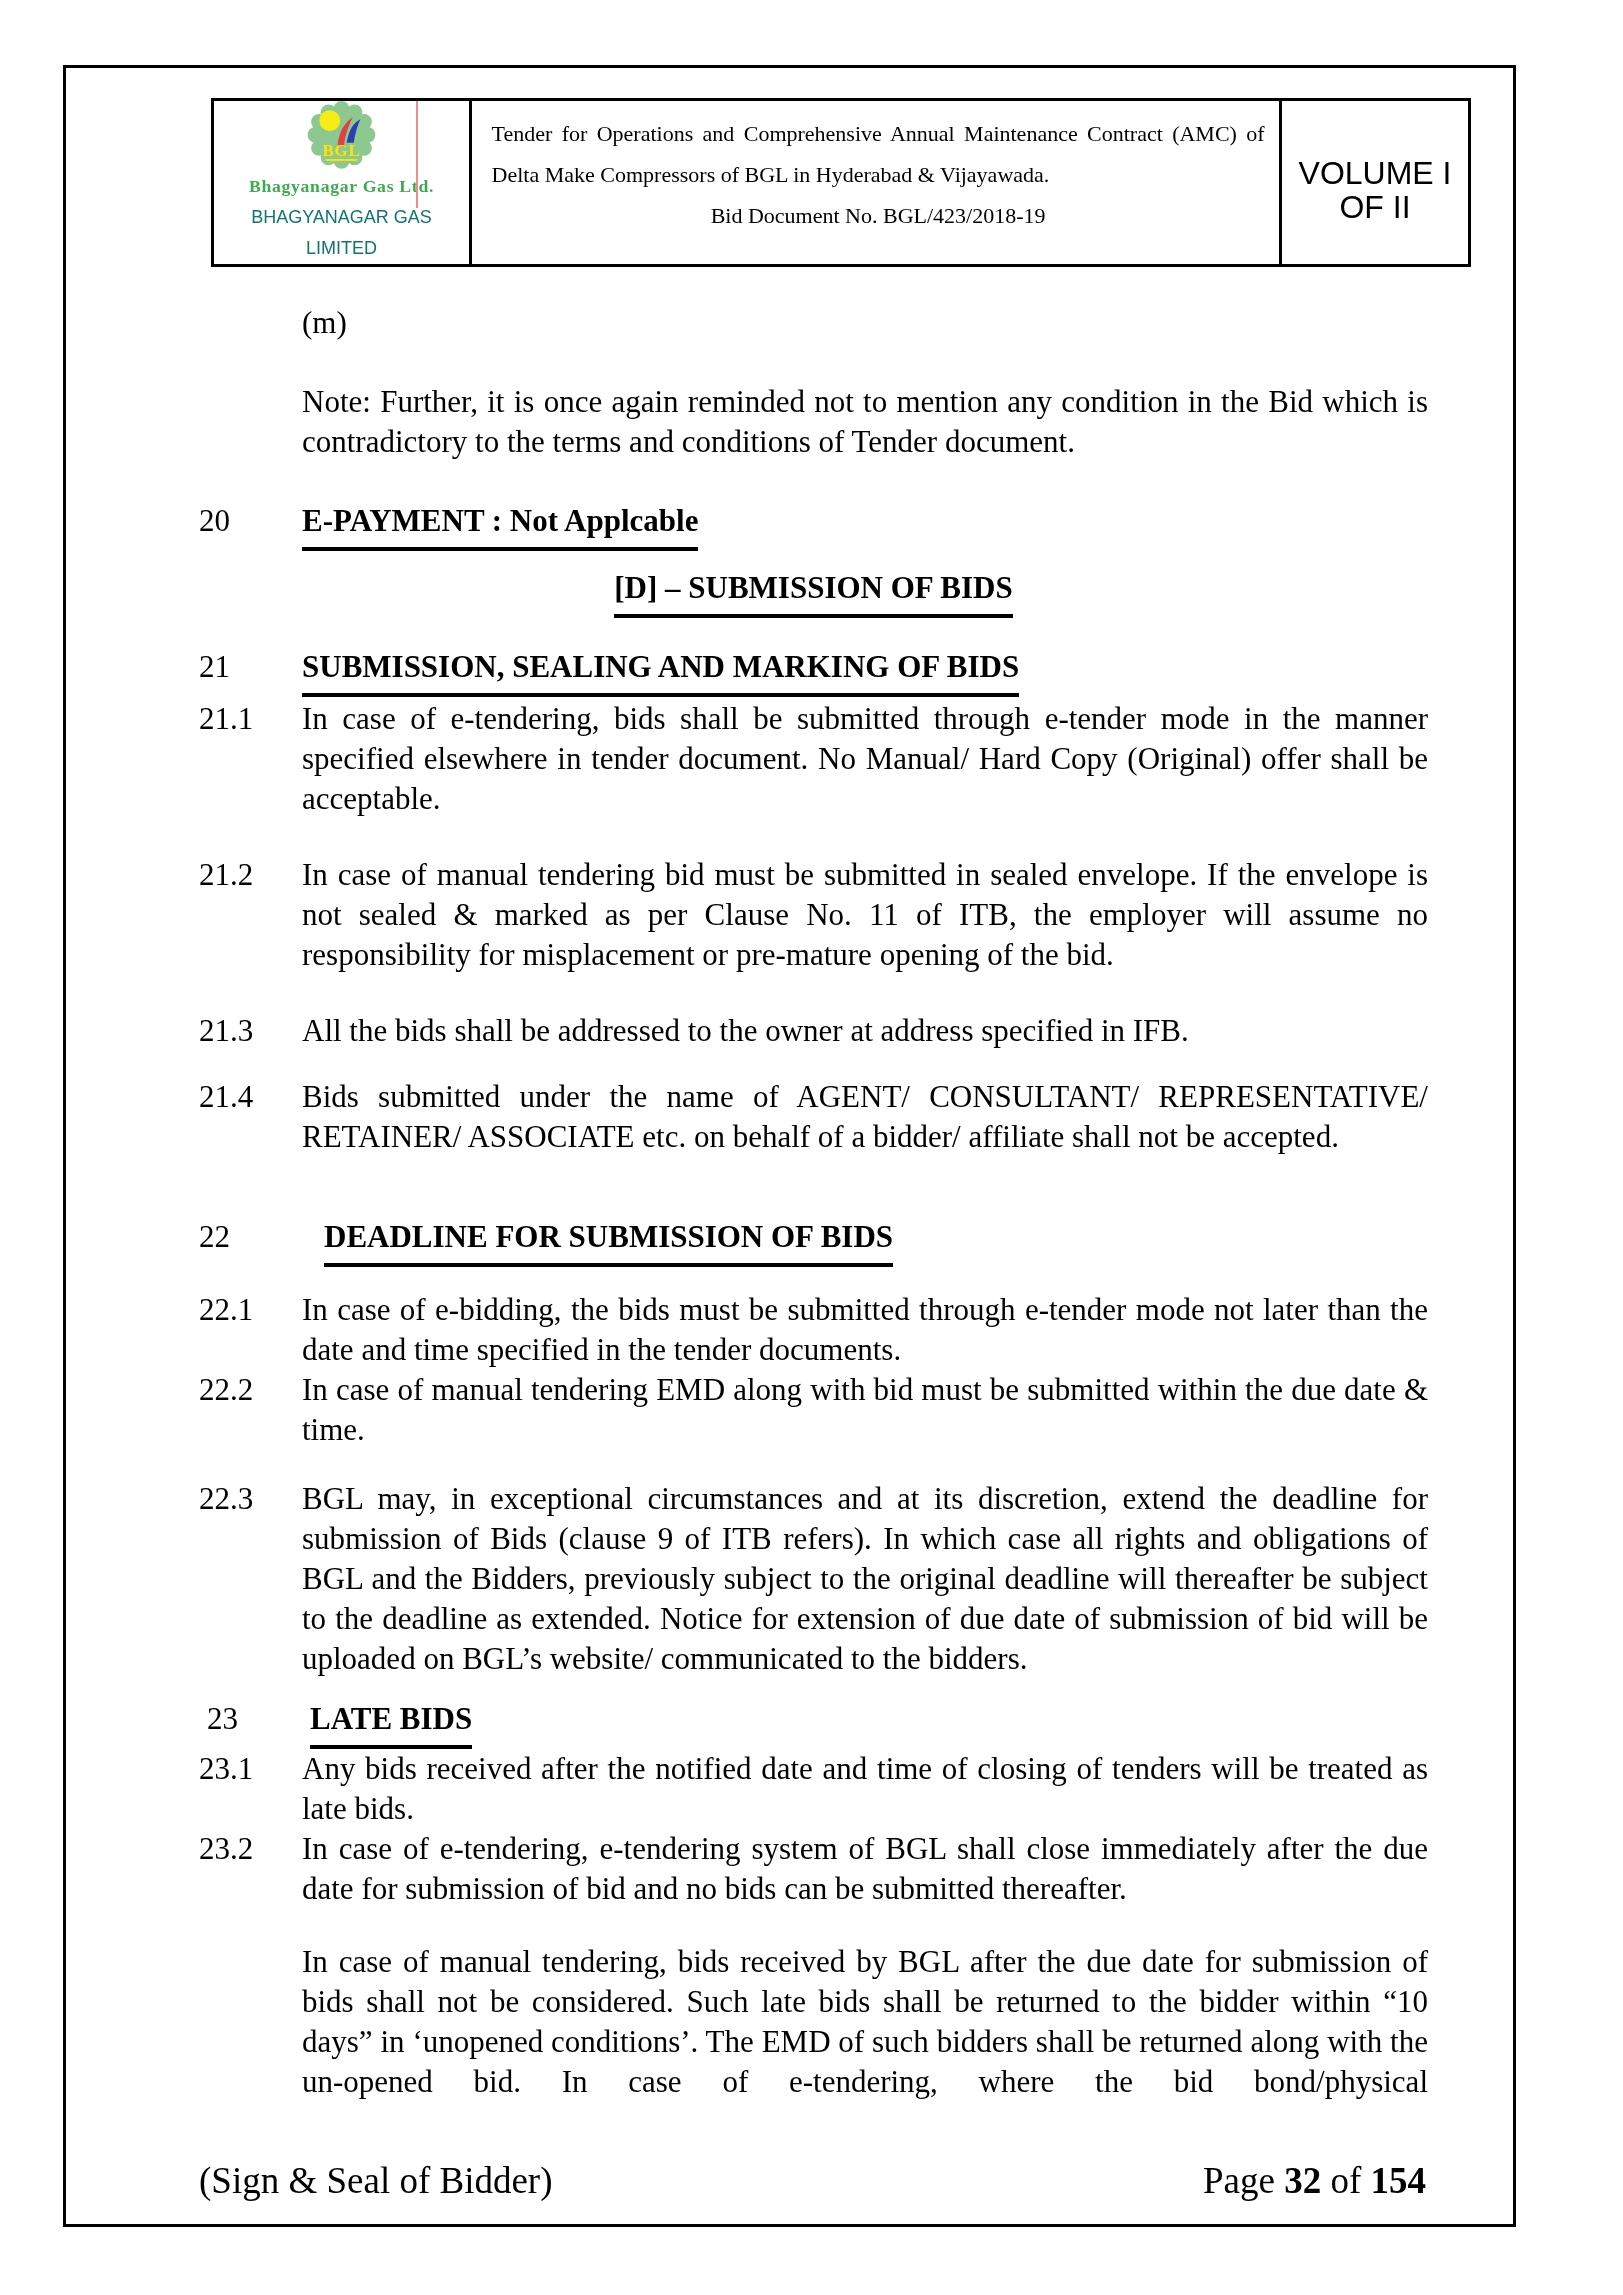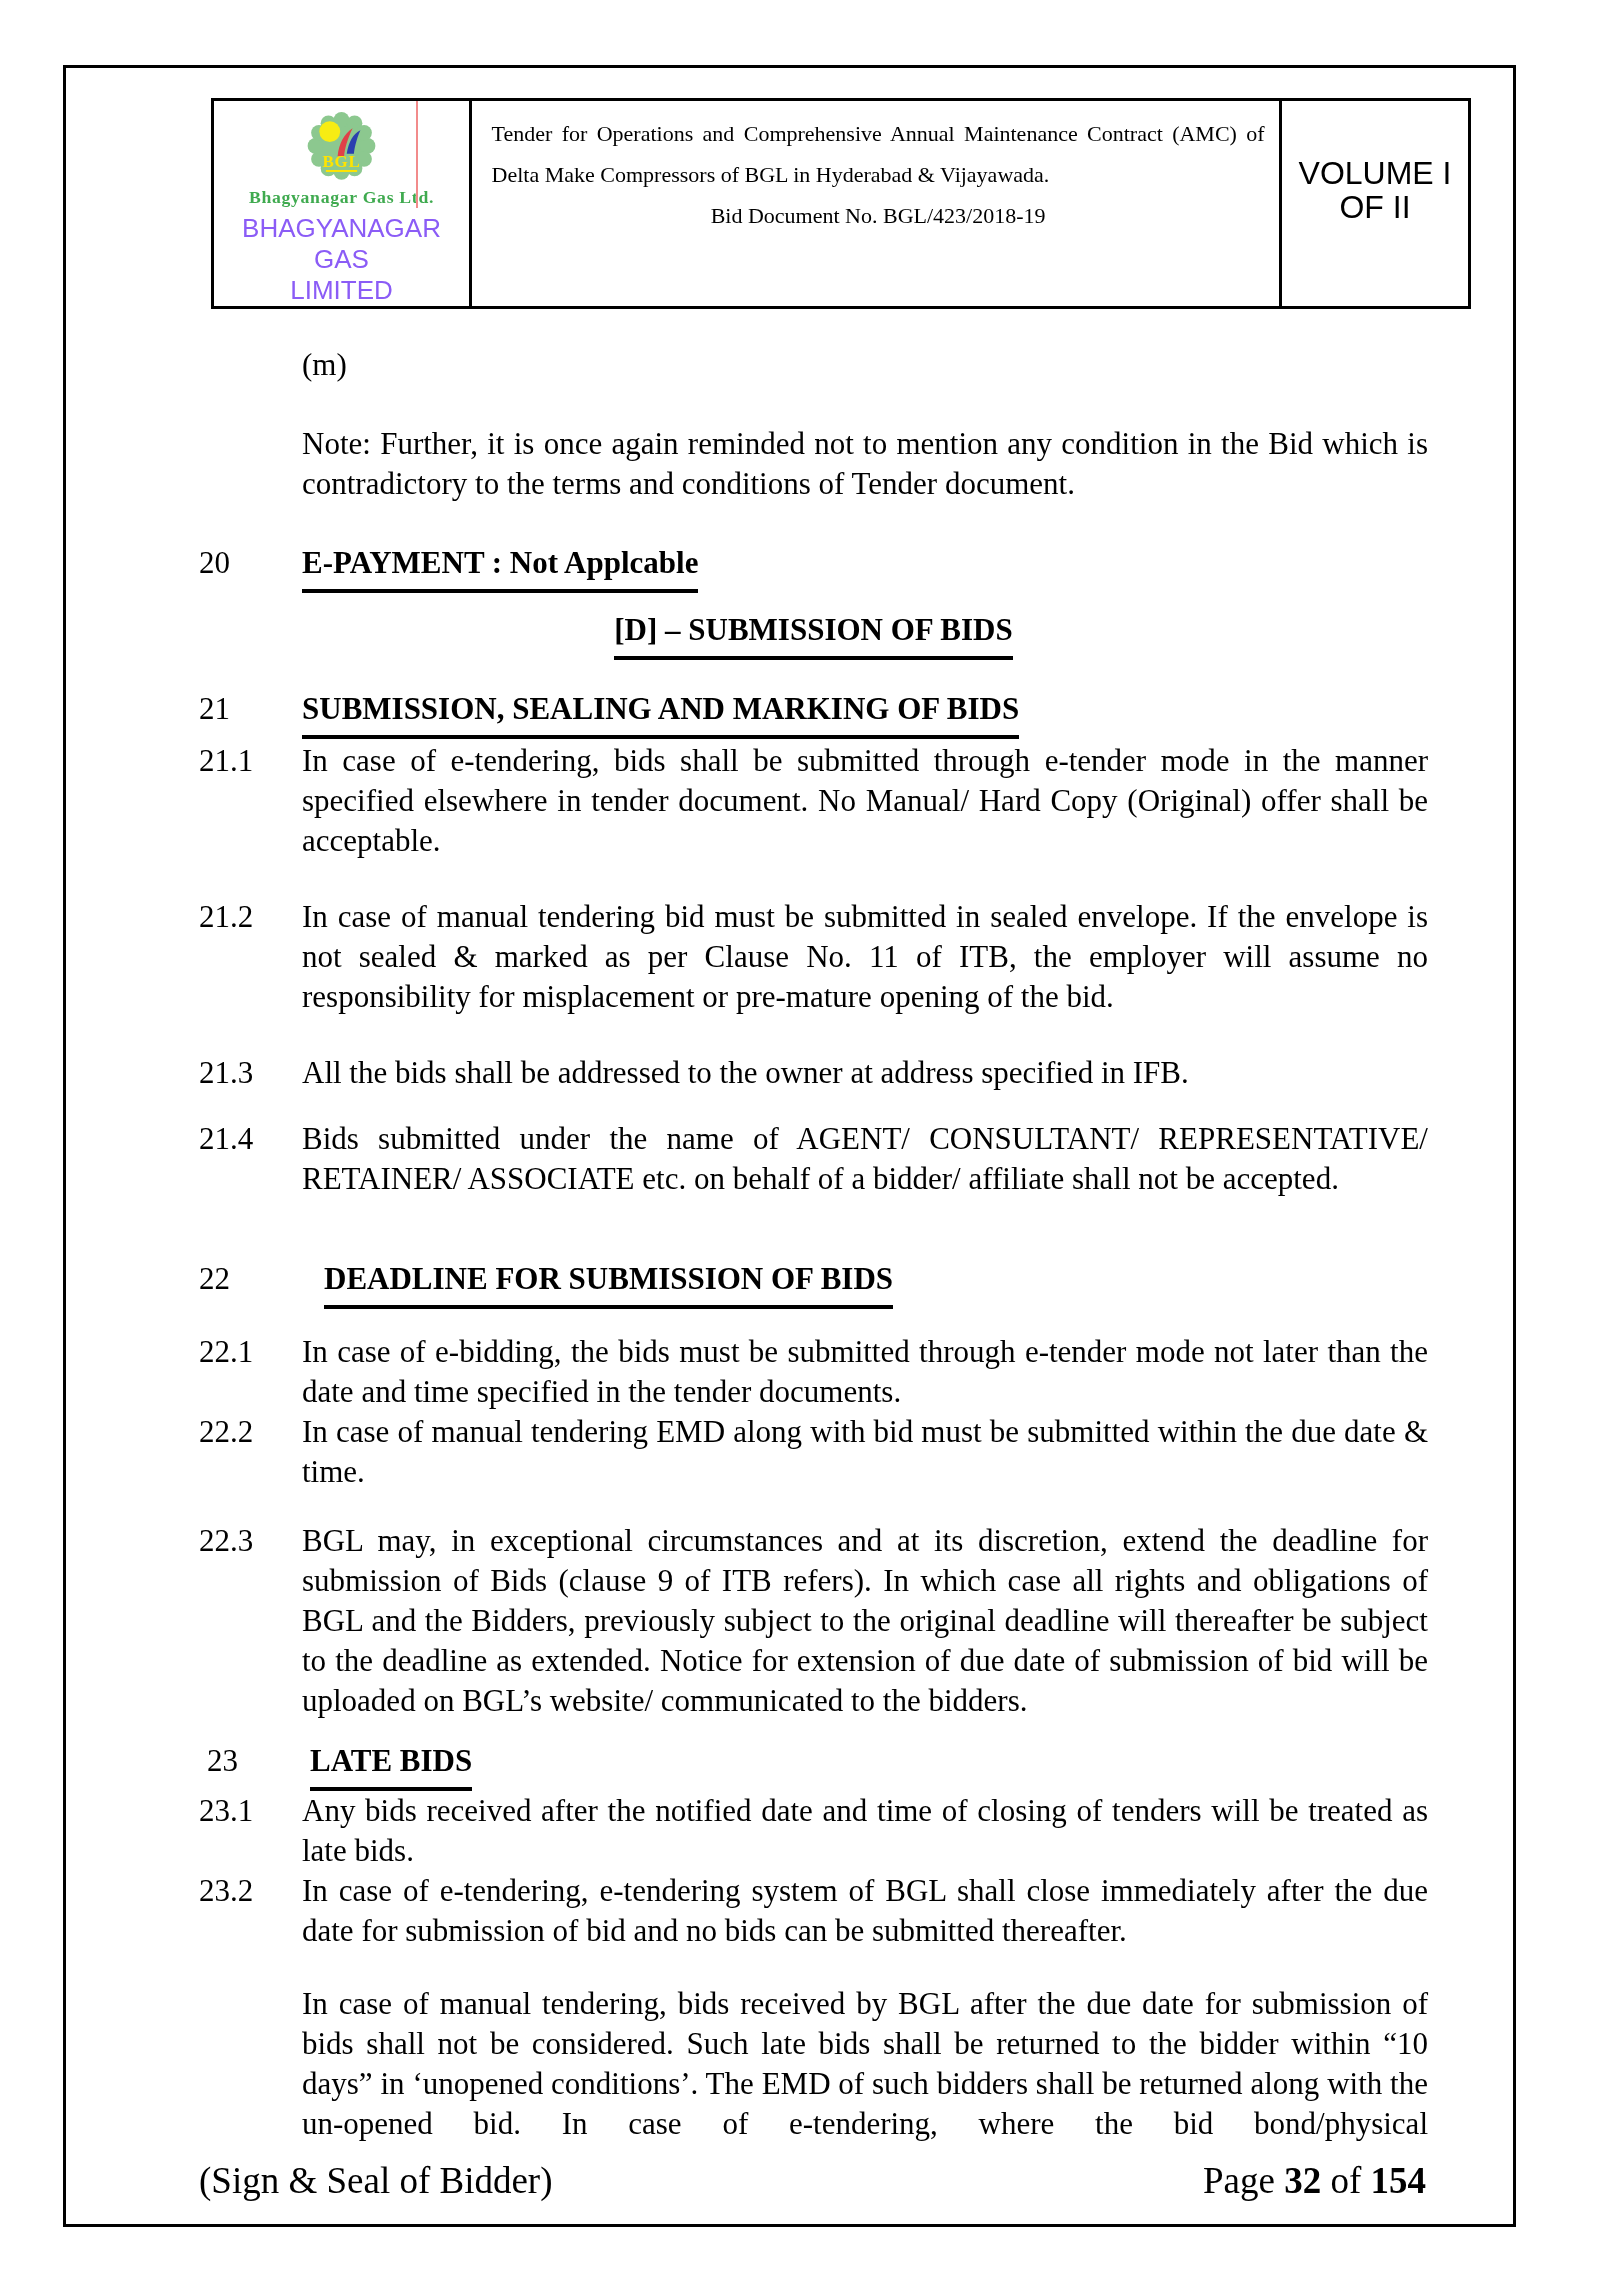--- a/index.html
+++ b/index.html
@@ -19,29 +19,29 @@
   .header-table{
     margin:30px 42px 0 145px;
     display:grid;
     grid-template-columns:258px 810px 1fr;
     border:3.3px solid #000;
     box-sizing:border-box;
   }
   .cell{box-sizing:border-box;}
   .logo-cell{
     position:relative;border-right:3.3px solid #000;
-    text-align:center;padding-top:11px;min-height:155px;
+    text-align:center;padding-top:0;min-height:155px;
   }
   .logo-sub{
     font-family:"Liberation Serif", serif;font-weight:bold;
     font-size:17.7px;color:#3faa4f;letter-spacing:0.7px;line-height:19.6px;margin-top:1.3px;
   }
   .org-name{
     font-family:"Liberation Sans", sans-serif;
-    font-size:26px;line-height:31px;color:#8b5cf6;margin-top:5.2px;
+    font-size:18px;line-height:31px;color:#0f766e;margin-top:5.2px;
   }
   .red-line{
     position:absolute;top:0;left:202px;width:2px;height:107px;
     background:#f28b8b;
   }
   .title-cell{
     border-right:3.3px solid #000;
     font-family:Liberation Serif, serif;
     font-size:22px;line-height:41px;
     padding:11.8px 14.4px 6.5px 19.6px;

